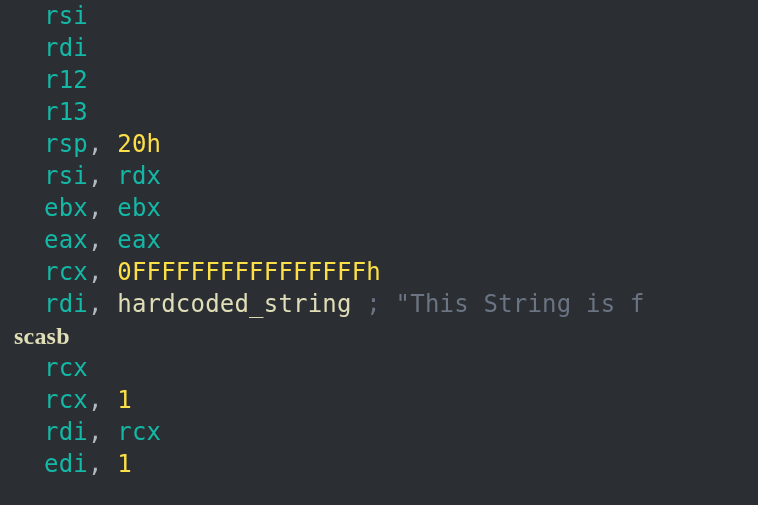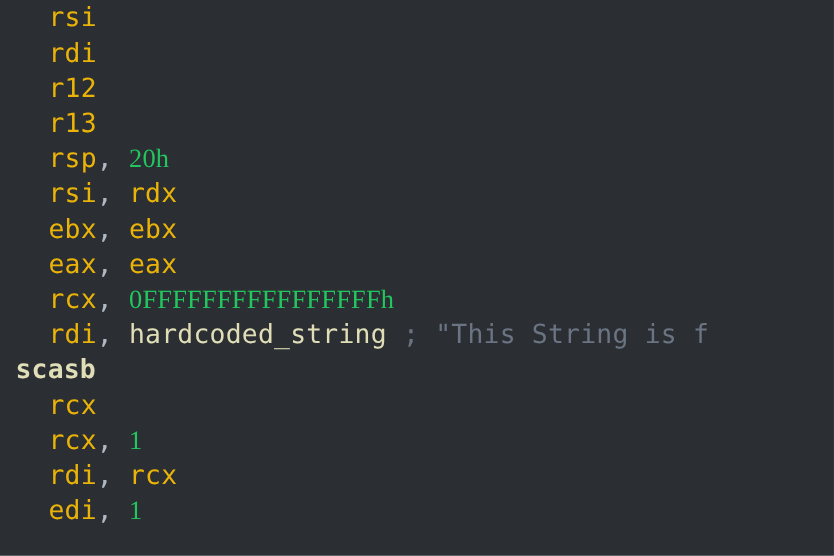--- a/index.html
+++ b/index.html
@@ -17,23 +17,23 @@
     filter: blur(0.5px);
   }
   .code {
     padding-top: 0;
     padding-left: 0;
     white-space: pre;
   }
   .line { display: block; height: 32px; }
   .indent { display: inline-block; width: 44px; }
   .indent-s { display: inline-block; width: 14px; }
-  .reg     { color: #eab308; }
-  .num     { color: #22c55e; font-family: Liberation Serif, serif; }
+  .reg     { color: #14b8a6; }
+  .num     { color: #fde047; }
   .sym     { color: #e0deb7; font-weight: 400; }
-  .mnemonic{ color: #e0deb7; font-weight: 600; }
+  .mnemonic{ color: #e0deb7; font-weight: 600; font-family: Liberation Serif, serif; }
   .comment { color: #6a7482; }
   .punct   { color: #b0b8c4; }
 </style>
 </head>
 <body>
 
 <div class="code" id="code-root"><span class="line"><span class="indent"></span><span class="reg">rsi</span></span><span class="line"><span class="indent"></span><span class="reg">rdi</span></span><span class="line"><span class="indent"></span><span class="reg">r12</span></span><span class="line"><span class="indent"></span><span class="reg">r13</span></span><span class="line"><span class="indent"></span><span class="reg">rsp</span><span class="punct">, </span><span class="num">20h</span></span><span class="line"><span class="indent"></span><span class="reg">rsi</span><span class="punct">, </span><span class="reg">rdx</span></span><span class="line"><span class="indent"></span><span class="reg">ebx</span><span class="punct">, </span><span class="reg">ebx</span></span><span class="line"><span class="indent"></span><span class="reg">eax</span><span class="punct">, </span><span class="reg">eax</span></span><span class="line"><span class="indent"></span><span class="reg">rcx</span><span class="punct">, </span><span class="num">0FFFFFFFFFFFFFFFFh</span></span><span class="line"><span class="indent"></span><span class="reg">rdi</span><span class="punct">, </span><span class="sym">hardcoded_string</span><span class="punct"> </span><span class="comment">; "This String is f</span></span><span class="line"><span class="indent-s"></span><span class="mnemonic">scasb</span></span><span class="line"><span class="indent"></span><span class="reg">rcx</span></span><span class="line"><span class="indent"></span><span class="reg">rcx</span><span class="punct">, </span><span class="num">1</span></span><span class="line"><span class="indent"></span><span class="reg">rdi</span><span class="punct">, </span><span class="reg">rcx</span></span><span class="line"><span class="indent"></span><span class="reg">edi</span><span class="punct">, </span><span class="num">1</span></span></div>
 
 </body></html>

